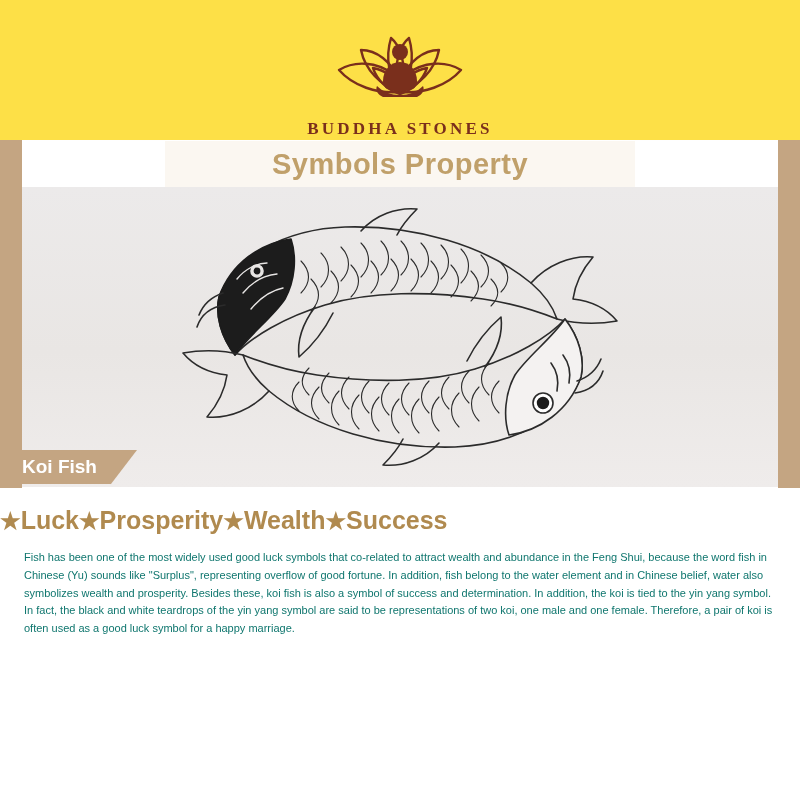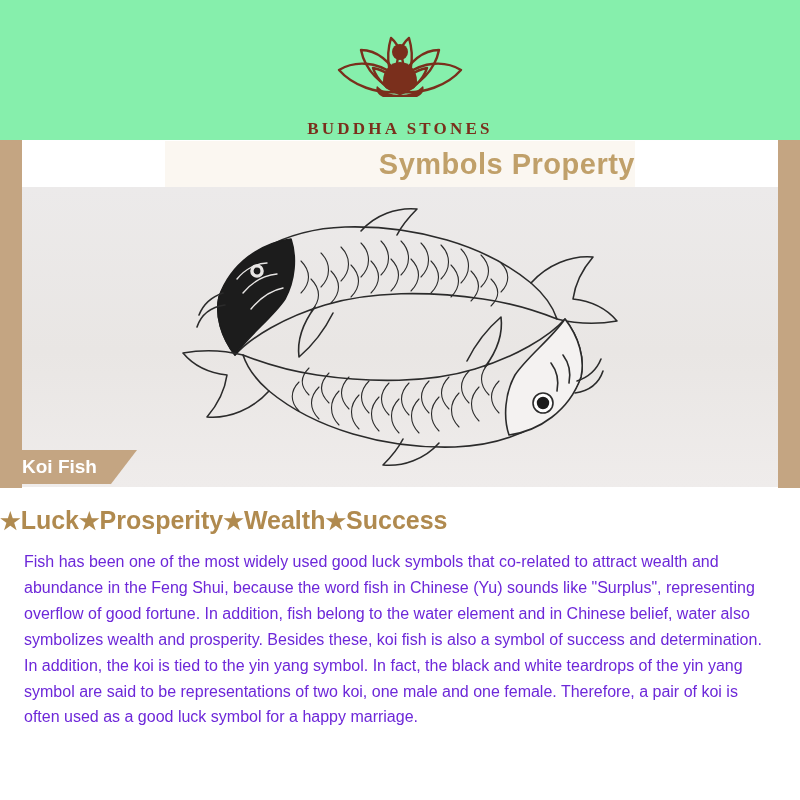--- a/index.html
+++ b/index.html
@@ -68,21 +68,21 @@
     border-bottom: 34px solid transparent;
     z-index: 4;
   }
 
   
   .header {
     position: absolute;
     top: 0; left: 0;
     width: 800px;
     height: 140px;
-    background: #86efac;
+    background: #fde047;
     z-index: 6;
   }
   .logo-wrap {
     position: absolute;
     top: 20px; left: 50%;
     transform: translateX(-50%);
     width: 260px;
     text-align: center;
   }
   .logo-mark { display: block; margin: 0 auto; }
@@ -98,21 +98,21 @@
   
   .title-bar {
     position: absolute;
     top: 141px;
     left: 165px;
     width: 470px;
     height: 46px;
     background: #fbf7f1;
     display: flex;
     align-items: center;
-    justify-content: flex-end;
+    justify-content: center;
     z-index: 6;
   }
   .title-text {
     font-size: 29px;
     font-weight: bold;
     color: #c0a06a;
     letter-spacing: 0.5px;
   }
 
   
@@ -173,23 +173,23 @@
     margin-top: 18px;
     font-size: 25px;
     font-weight: bold;
     color: #b08a4f;
     letter-spacing: 0px;
     white-space: nowrap;
   }
   .keywords .star { color: #b08a4f; font-size: 23px; }
   .paragraph {
     margin: 14px 24px 0 24px;
-    font-size: 16px;
+    font-size: 11px;
     line-height: 1.62;
-    color: #6d28d9;
+    color: #0f766e;
     text-align: left;
   }
 </style>
 </head>
 <body>
 
 <div class="page">
 
   <div class="left-band"></div>
   <div class="right-band"></div>

